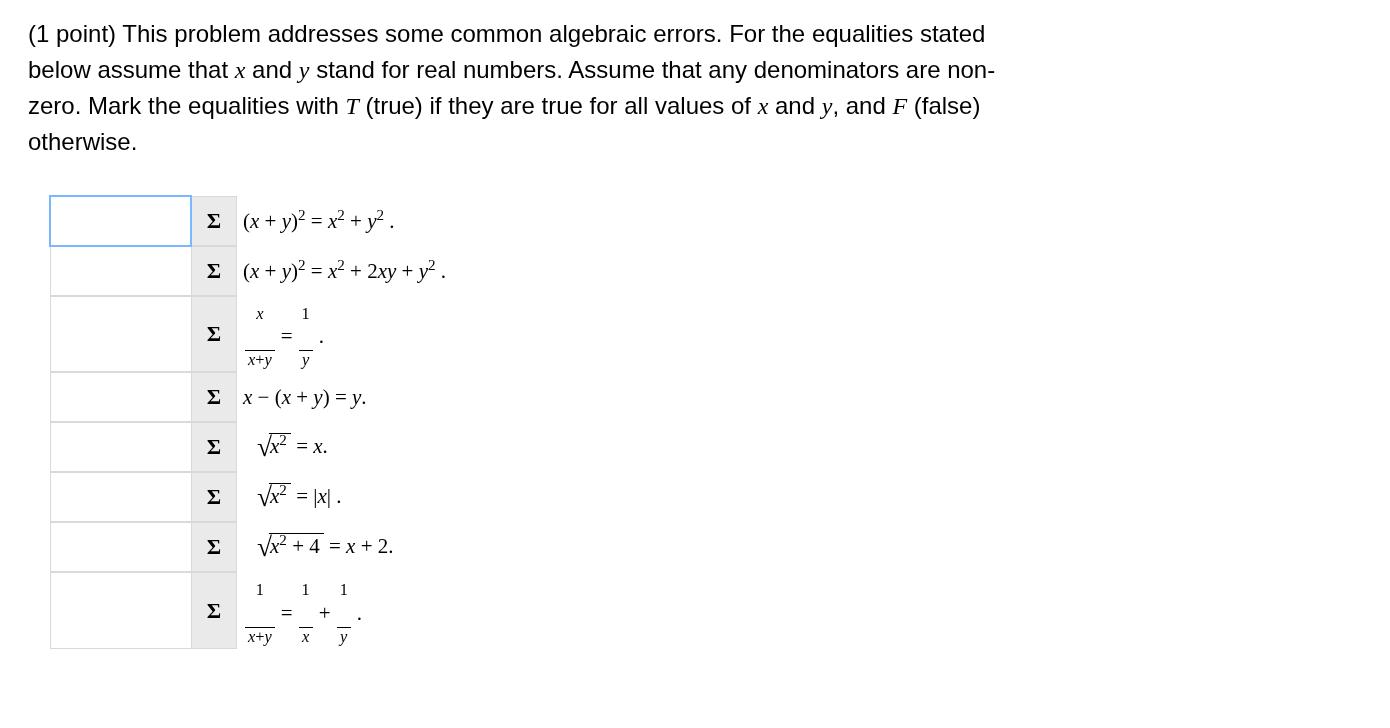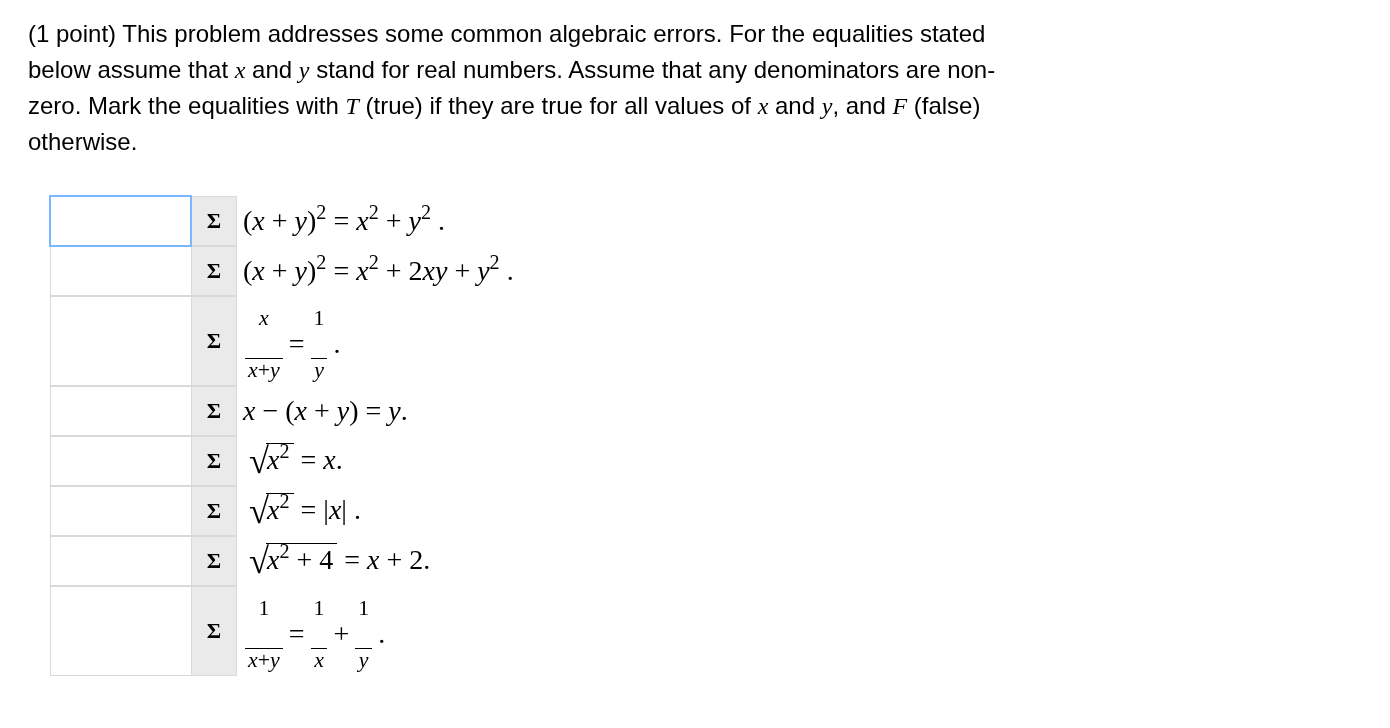--- a/index.html
+++ b/index.html
@@ -53,30 +53,30 @@
     background: #eaeaea;
     width: 32px;
     text-align: center;
     font-size: 22px;
     font-weight: 700;
     font-family: "Times New Roman", serif;
     padding: 6px 6px;
   }
   td.eqcell {
     font-family: "Times New Roman", serif;
-    font-size: 28px;
+    font-size: 21px;
     padding-left: 14px;
     white-space: nowrap;
   }
   
   sup { font-size: 0.72em; vertical-align: 0.55em; line-height: 0; }
   .sqrt {
     display: inline-block;
     position: relative;
-    margin-left: 6px;
+    margin-left: 14px;
     font-family: Liberation Serif, serif;
   }
   .sqrt .surd {
     font-size: 1.3em;
     vertical-align: -0.1em;
   }
   .sqrt .arg {
     border-top: 1.5px solid #000;
     padding: 0 4px 0 1px;
     margin-left: -3px;

